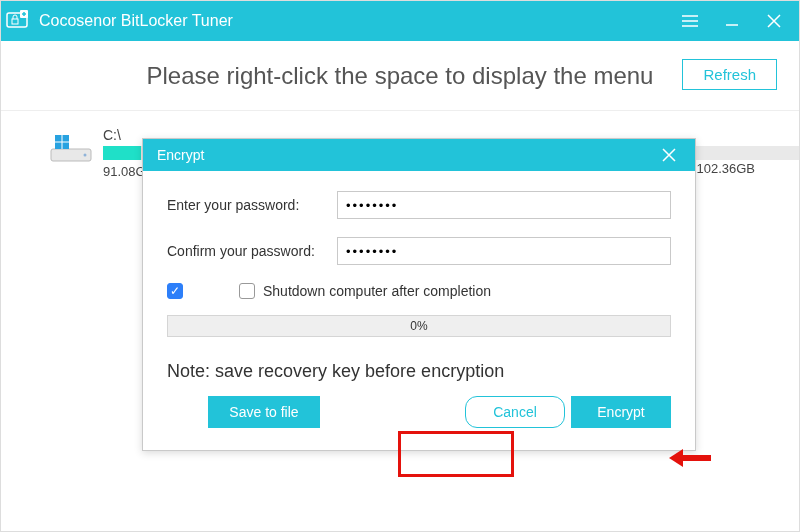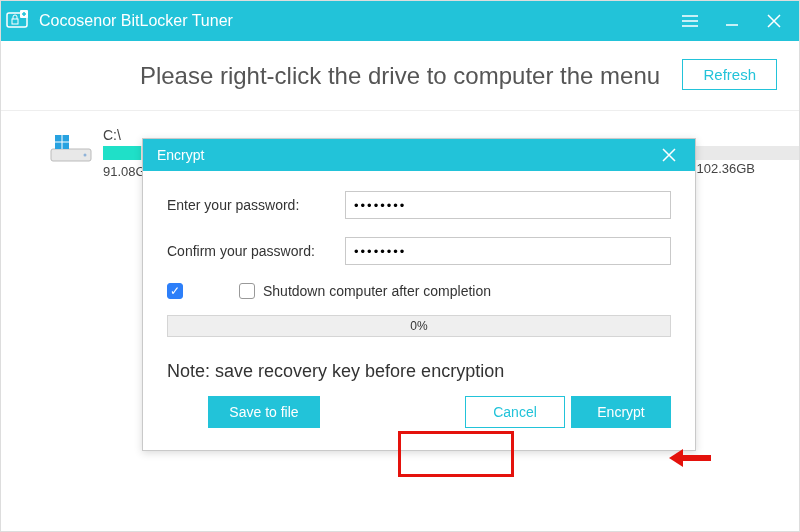--- a/index.html
+++ b/index.html
@@ -27,38 +27,38 @@
   .drive-bar-fill { position:absolute; left:0; top:0; bottom:0; width:38px; background:#1fe0c8; }
   .drive-cap-right { position:absolute; right:44px; top:160px; font-size:13px; color:#444; }
 
   
   .dialog { position:absolute; left:141px; top:113px; width:554px; background:#fff; border:1px solid #c9c9c9; box-shadow:0 2px 8px rgba(0,0,0,.15);margin-top:24px; }
   .dialog-title { background:#22c3d9; color:#fff; height:32px; display:flex; align-items:center; padding:0 14px; font-size:14px; }
   .dialog-title .spacer { flex:1; }
   .dialog-close { width:24px; height:24px; display:flex; align-items:center; justify-content:center; }
   .dialog-body { padding:20px 24px 22px 24px; }
 
-  .form-row { display:flex; align-items:center; margin-bottom:18px;gap:8px; }
+  .form-row { display:flex; align-items:center; margin-bottom:18px; }
   .form-label { width:170px; font-size:14px; color:#333; }
   .form-input { flex:1; height:28px; border:1px solid #c9c9c9; padding:0 8px; font-size:13px; letter-spacing:2px; }
 
   .checks-row { display:flex; align-items:center; margin:6px 0 16px 0; font-size:14px; color:#333; }
   .check { display:flex; align-items:center; margin-right:48px; }
   .chkbox { width:16px; height:16px; border:1px solid #999; border-radius:3px; margin-right:8px; display:flex; align-items:center; justify-content:center; background:#fff; }
   .chkbox.checked { background:#2d7ff9; border-color:#2d7ff9; }
   .chkbox.checked::after { content:"✓"; color:#fff; font-size:12px; line-height:1; }
 
   .progress { height:22px; background:#efefef; border:1px solid #d5d5d5; display:flex; align-items:center; justify-content:center; font-size:12px; color:#333; margin-bottom:24px; }
 
   .note { font-size:18px; color:#333; margin-bottom:14px; }
 
   .btn-row { display:flex; align-items:flex-end;padding-left:41px; }
   .btn { height:32px; display:flex; align-items:center; justify-content:center; font-size:14px; border:1px solid #22c3d9; }
   .btn-save { background:#22c3d9; color:#fff; width:112px; }
-  .btn-cancel { background:#fff; color:#22c3d9; width:100px; margin-left:auto; }
+  .btn-cancel { background:#fff; color:#22c3d9; width:100px; margin-left:auto;border-radius:12px; }
   .btn-encrypt { background:#22c3d9; color:#fff; width:100px; margin-left:6px; }
 
   .highlight-box { position:absolute; border:3px solid #e4120c; pointer-events:none; }
   .hl-encrypt { left:680px; top:430px; width:116px; height:46px; transform:translate(-141px, -0px); }
   
   .hl-encrypt { left:538px; top:430px; width:116px; height:46px; }
 
   .arrow { position:absolute; left:668px; top:447px; }
   .arrow-line { width:28px; height:6px; background:#e4120c; display:inline-block; vertical-align:middle; }
   .arrow-head { width:0; height:0; border-top:9px solid transparent; border-bottom:9px solid transparent; border-right:14px solid #e4120c; display:inline-block; vertical-align:middle; }
@@ -89,21 +89,21 @@
       </svg>
   </span>
   <span class="win-btn">
     <svg width="14" height="14" viewBox="0 0 14 14">
         <path d="M1 1l12 12M13 1L1 13" stroke="#fff" stroke-width="1.5"></path>
       </svg>
   </span>
 </div>
 
 <div class="subheader">
-  <div class="message">Please right-click the drive to computer the menu</div>
+  <div class="message">Please right-click the space to display the menu</div>
   <button class="refresh-btn">Refresh</button>
 </div>
 
 <div class="drive-row">
   <div class="drive-icon">
     <svg width="44" height="34" viewBox="0 0 44 34">
       <rect x="2" y="18" width="40" height="12" rx="2" fill="#e8e8e8" stroke="#bbb"></rect>
       <circle cx="36" cy="24" r="1.5" fill="#8fb3d9"></circle>
       <rect x="6" y="4" width="14" height="14" fill="#28a2e0"></rect>
       <rect x="6" y="4" width="6.5" height="6.5" fill="#fff" opacity="0"></rect>

